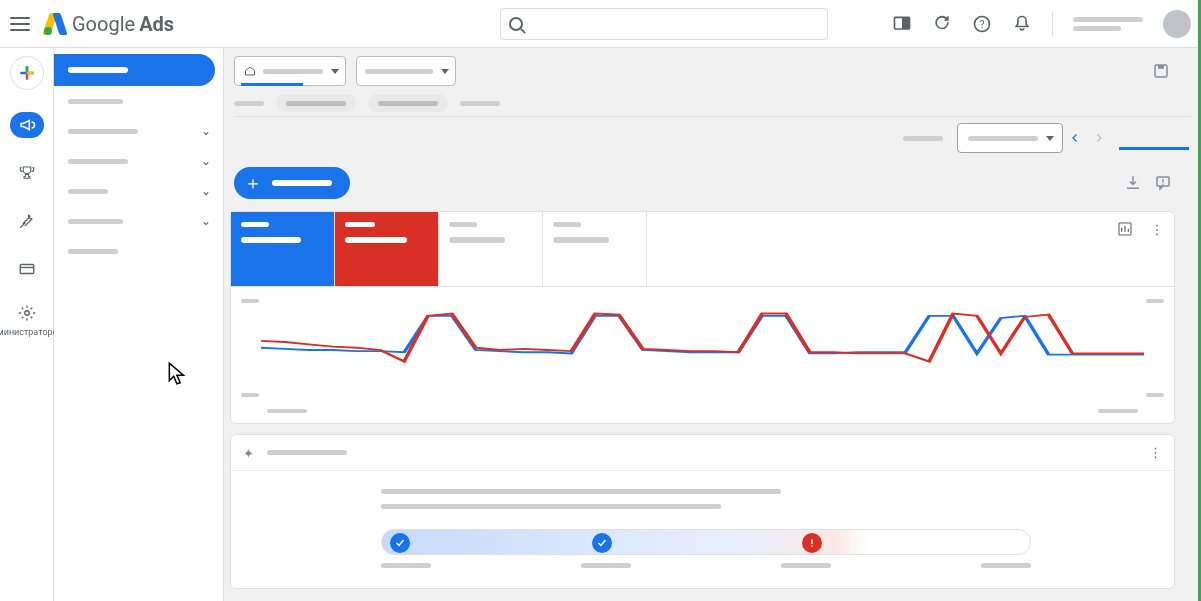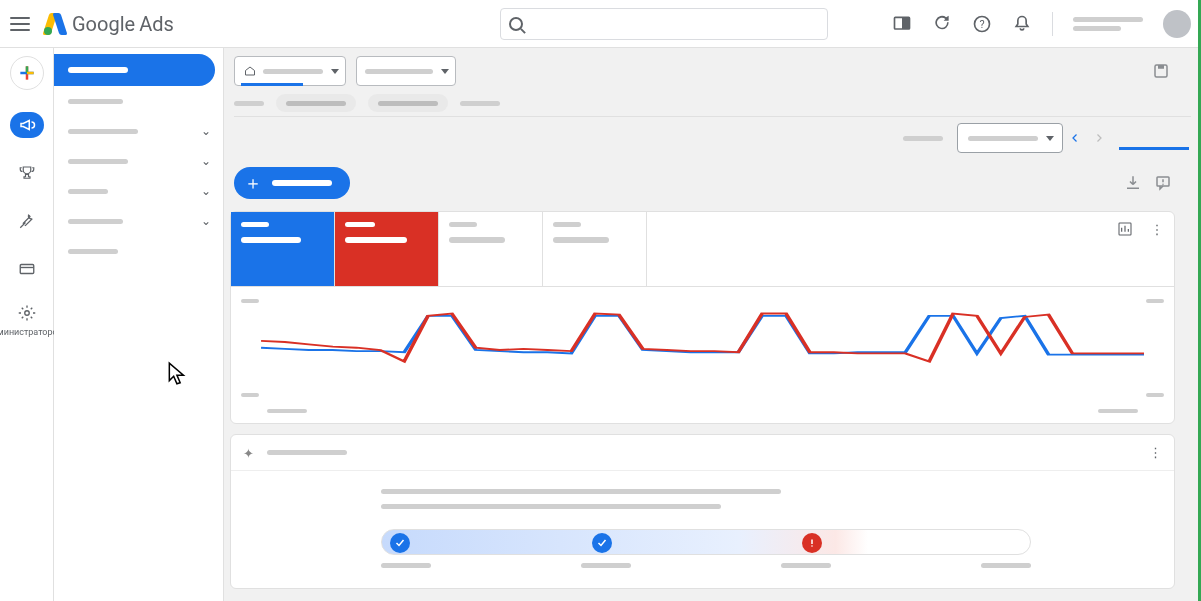--- a/index.html
+++ b/index.html
@@ -25,21 +25,21 @@
     position: relative;
   }
   .hamburger { width: 20px; height: 14px; display:flex; flex-direction:column; justify-content:space-between; margin-right:14px; cursor:pointer;}
   .hamburger span{height:2px;background:#5f6368;border-radius:2px;}
   .logo { display:flex; align-items:center; font-size:20px; font-weight:400;}
   .logo .mark { width:22px; height:22px; margin-right:6px; position:relative;}
   .logo .mark .ly{position:absolute;width:8px;height:22px;background:#fbbc04;transform:skewX(-18deg);left:2px;border-radius:2px;}
   .logo .mark .lb{position:absolute;width:8px;height:22px;background:#1a73e8;transform:skewX(18deg);left:12px;border-radius:2px;}
   .logo .mark .lg{position:absolute;width:8px;height:8px;background:#34a853;border-radius:50%;bottom:0;left:0;}
   .logo .g{color:#5f6368;}
-  .logo .a{color:#5f6368; font-weight:400; margin-left:4px;text-align:right;}
+  .logo .a{color:#5f6368; font-weight:700; margin-left:4px;text-align:right;}
   .search {
     position:absolute; left:500px; width:328px; height:32px;
     border:1px solid #dadce0; border-radius:4px; background:#fff;
     display:flex; align-items:center; padding:0 8px;
   }
   .search .ico{width:14px;height:14px;border:2px solid #5f6368;border-radius:50%;position:relative;}
   .search .ico::after{content:"";position:absolute;width:2px;height:6px;background:#5f6368;transform:rotate(-45deg);right:-3px;bottom:-5px;}
   .appbar .tools{ position:absolute; right:10px; display:flex; align-items:center; gap:20px;}
   .tool-icon{width:20px;height:20px;display:flex;align-items:center;justify-content:center;color:#5f6368;cursor:pointer;}
   .vr{width:1px;height:24px;background:#dadce0;}

